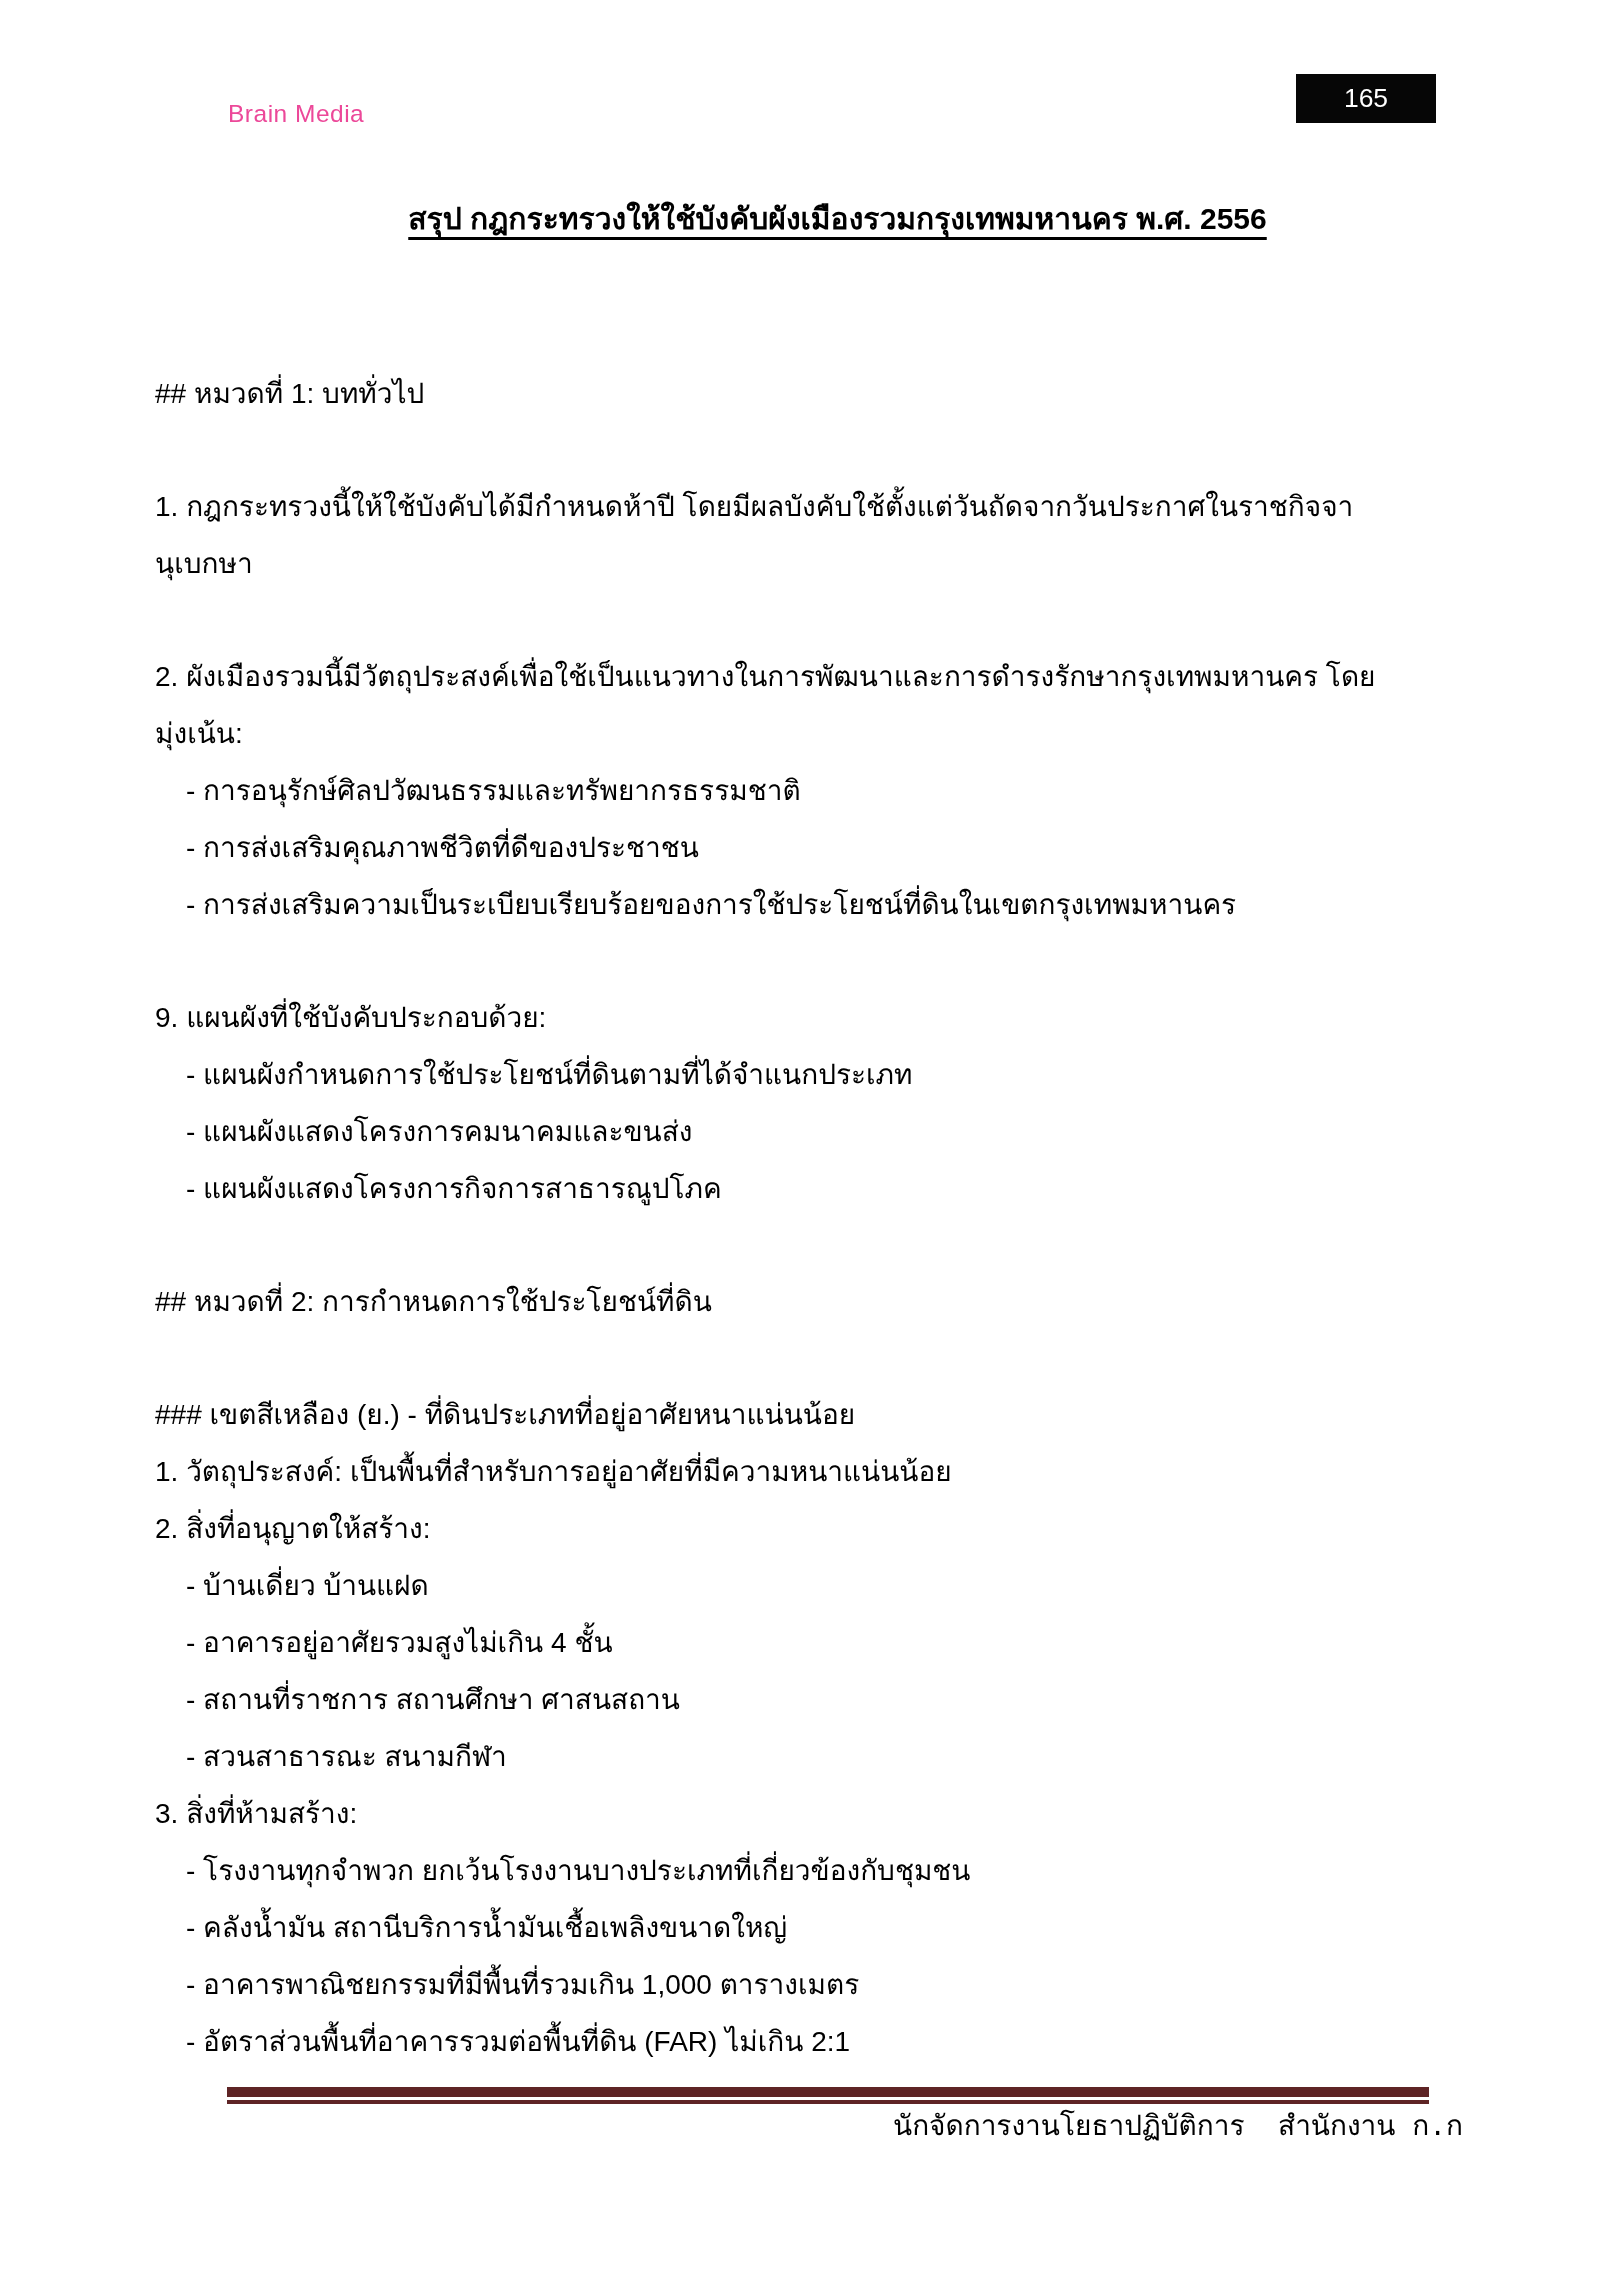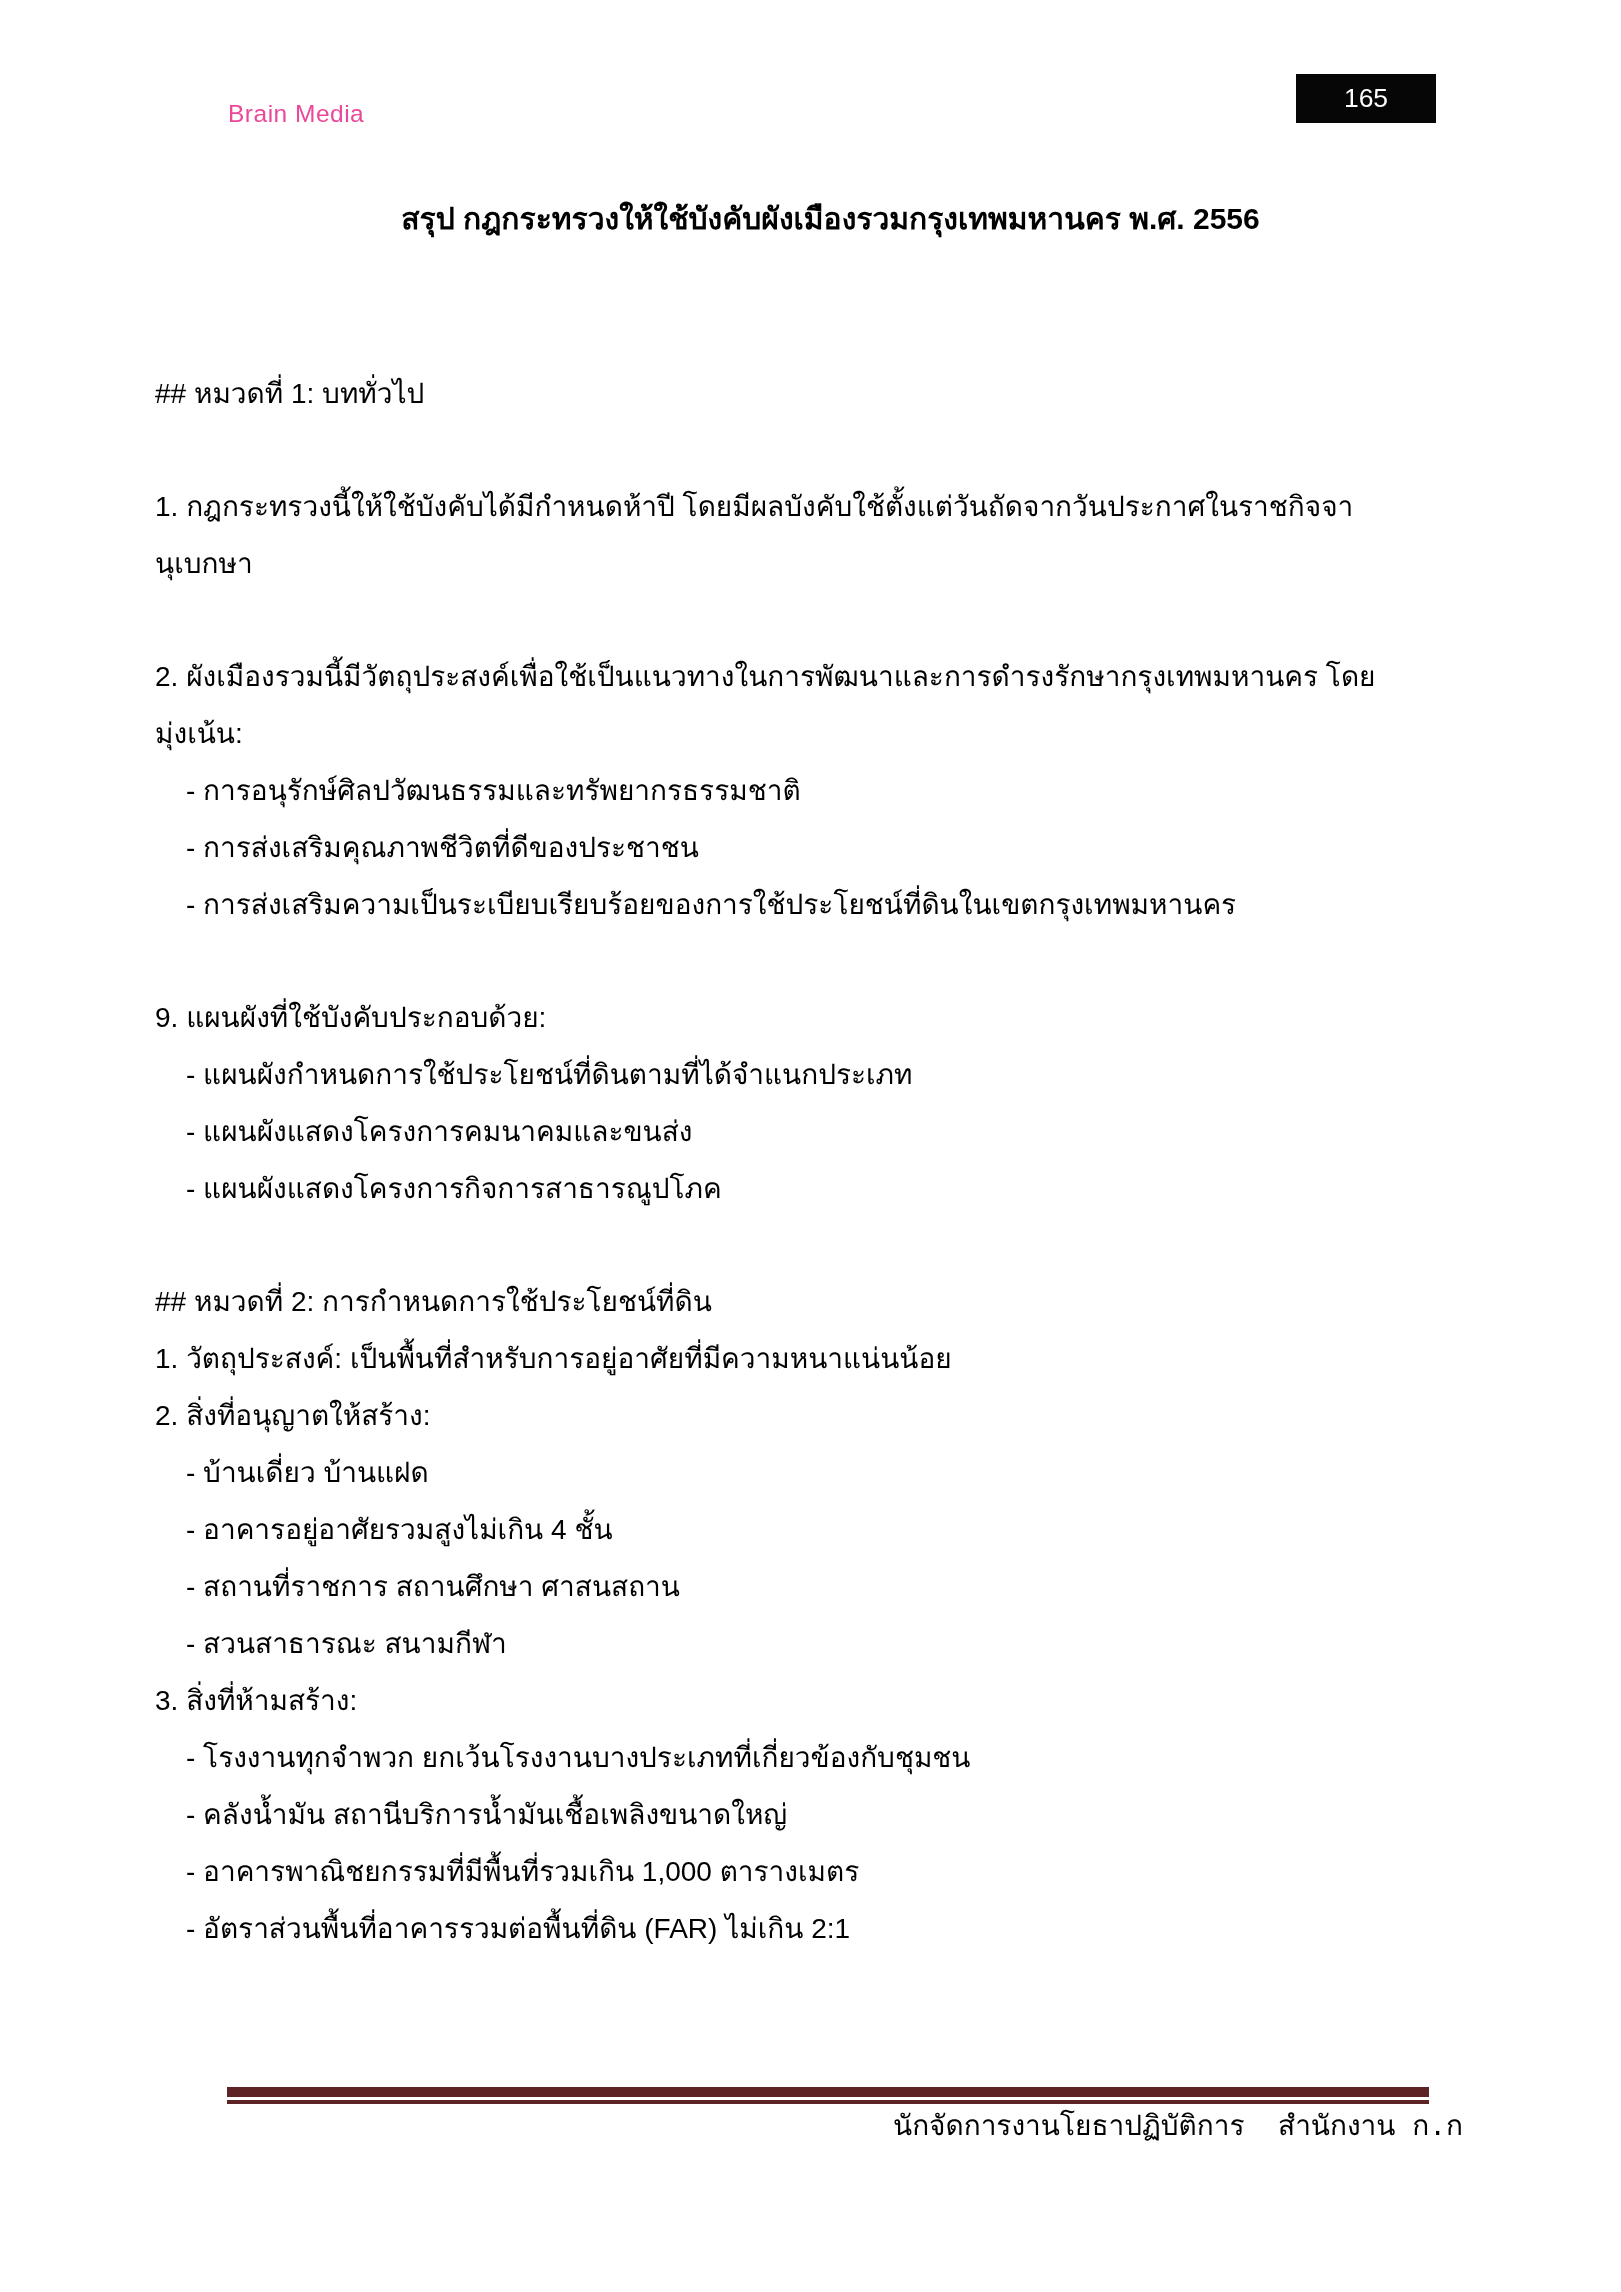--- a/index.html
+++ b/index.html
@@ -18,23 +18,24 @@
     font-size:24.5px; line-height:29px; font-weight:400; color:#ec4899;
     letter-spacing:0.5px;
   }
   .page-badge {
     position:absolute; left:1296px; top:74px; width:140px; height:49px;
     display:flex; align-items:center; justify-content:center;
   }
   .page-badge span { color:#ffffff; font-size:26.5px; }
 
   .title {
-    position:absolute; left:167px; top:196px; width:1327px;
+    position:absolute; left:174px; top:196px; width:1327px;
     text-align:center;
     font-size:30px; line-height:45px; font-weight:bold;
+    text-decoration:underline;
     text-decoration-thickness:2.9px;
     text-underline-offset:7.8px;
   }
 
   .doc-body {
     position:absolute; left:155px; top:309px; width:1315px;
     font-size:28px;
   }
   .line {
     line-height:57px; min-height:57px;
@@ -75,20 +76,21 @@
       <div class="line gap">2. ผังเมืองรวมนี้มีวัตถุประสงค์เพื่อใช้เป็นแนวทางในการพัฒนาและการดำรงรักษากรุงเทพมหานคร โดย</div>
       <div class="line">มุ่งเน้น:</div>
       <div class="line indent">- การอนุรักษ์ศิลปวัฒนธรรมและทรัพยากรธรรมชาติ</div>
       <div class="line indent">- การส่งเสริมคุณภาพชีวิตที่ดีของประชาชน</div>
       <div class="line indent">- การส่งเสริมความเป็นระเบียบเรียบร้อยของการใช้ประโยชน์ที่ดินในเขตกรุงเทพมหานคร</div>
       <div class="line gap">9. แผนผังที่ใช้บังคับประกอบด้วย:</div>
       <div class="line indent">- แผนผังกำหนดการใช้ประโยชน์ที่ดินตามที่ได้จำแนกประเภท</div>
       <div class="line indent">- แผนผังแสดงโครงการคมนาคมและขนส่ง</div>
       <div class="line indent">- แผนผังแสดงโครงการกิจการสาธารณูปโภค</div>
       <div class="line gap">## หมวดที่ 2: การกำหนดการใช้ประโยชน์ที่ดิน</div>
+      <div class="line gap">### เขตสีเหลือง (ย.) - ที่ดินประเภทที่อยู่อาศัยหนาแน่นน้อย</div>
       <div class="line">1. วัตถุประสงค์: เป็นพื้นที่สำหรับการอยู่อาศัยที่มีความหนาแน่นน้อย</div>
       <div class="line">2. สิ่งที่อนุญาตให้สร้าง:</div>
       <div class="line indent">- บ้านเดี่ยว บ้านแฝด</div>
       <div class="line indent">- อาคารอยู่อาศัยรวมสูงไม่เกิน 4 ชั้น</div>
       <div class="line indent">- สถานที่ราชการ สถานศึกษา ศาสนสถาน</div>
       <div class="line indent">- สวนสาธารณะ สนามกีฬา</div>
       <div class="line">3. สิ่งที่ห้ามสร้าง:</div>
       <div class="line indent">- โรงงานทุกจำพวก ยกเว้นโรงงานบางประเภทที่เกี่ยวข้องกับชุมชน</div>
       <div class="line indent">- คลังน้ำมัน สถานีบริการน้ำมันเชื้อเพลิงขนาดใหญ่</div>
       <div class="line indent">- อาคารพาณิชยกรรมที่มีพื้นที่รวมเกิน 1,000 ตารางเมตร</div>

